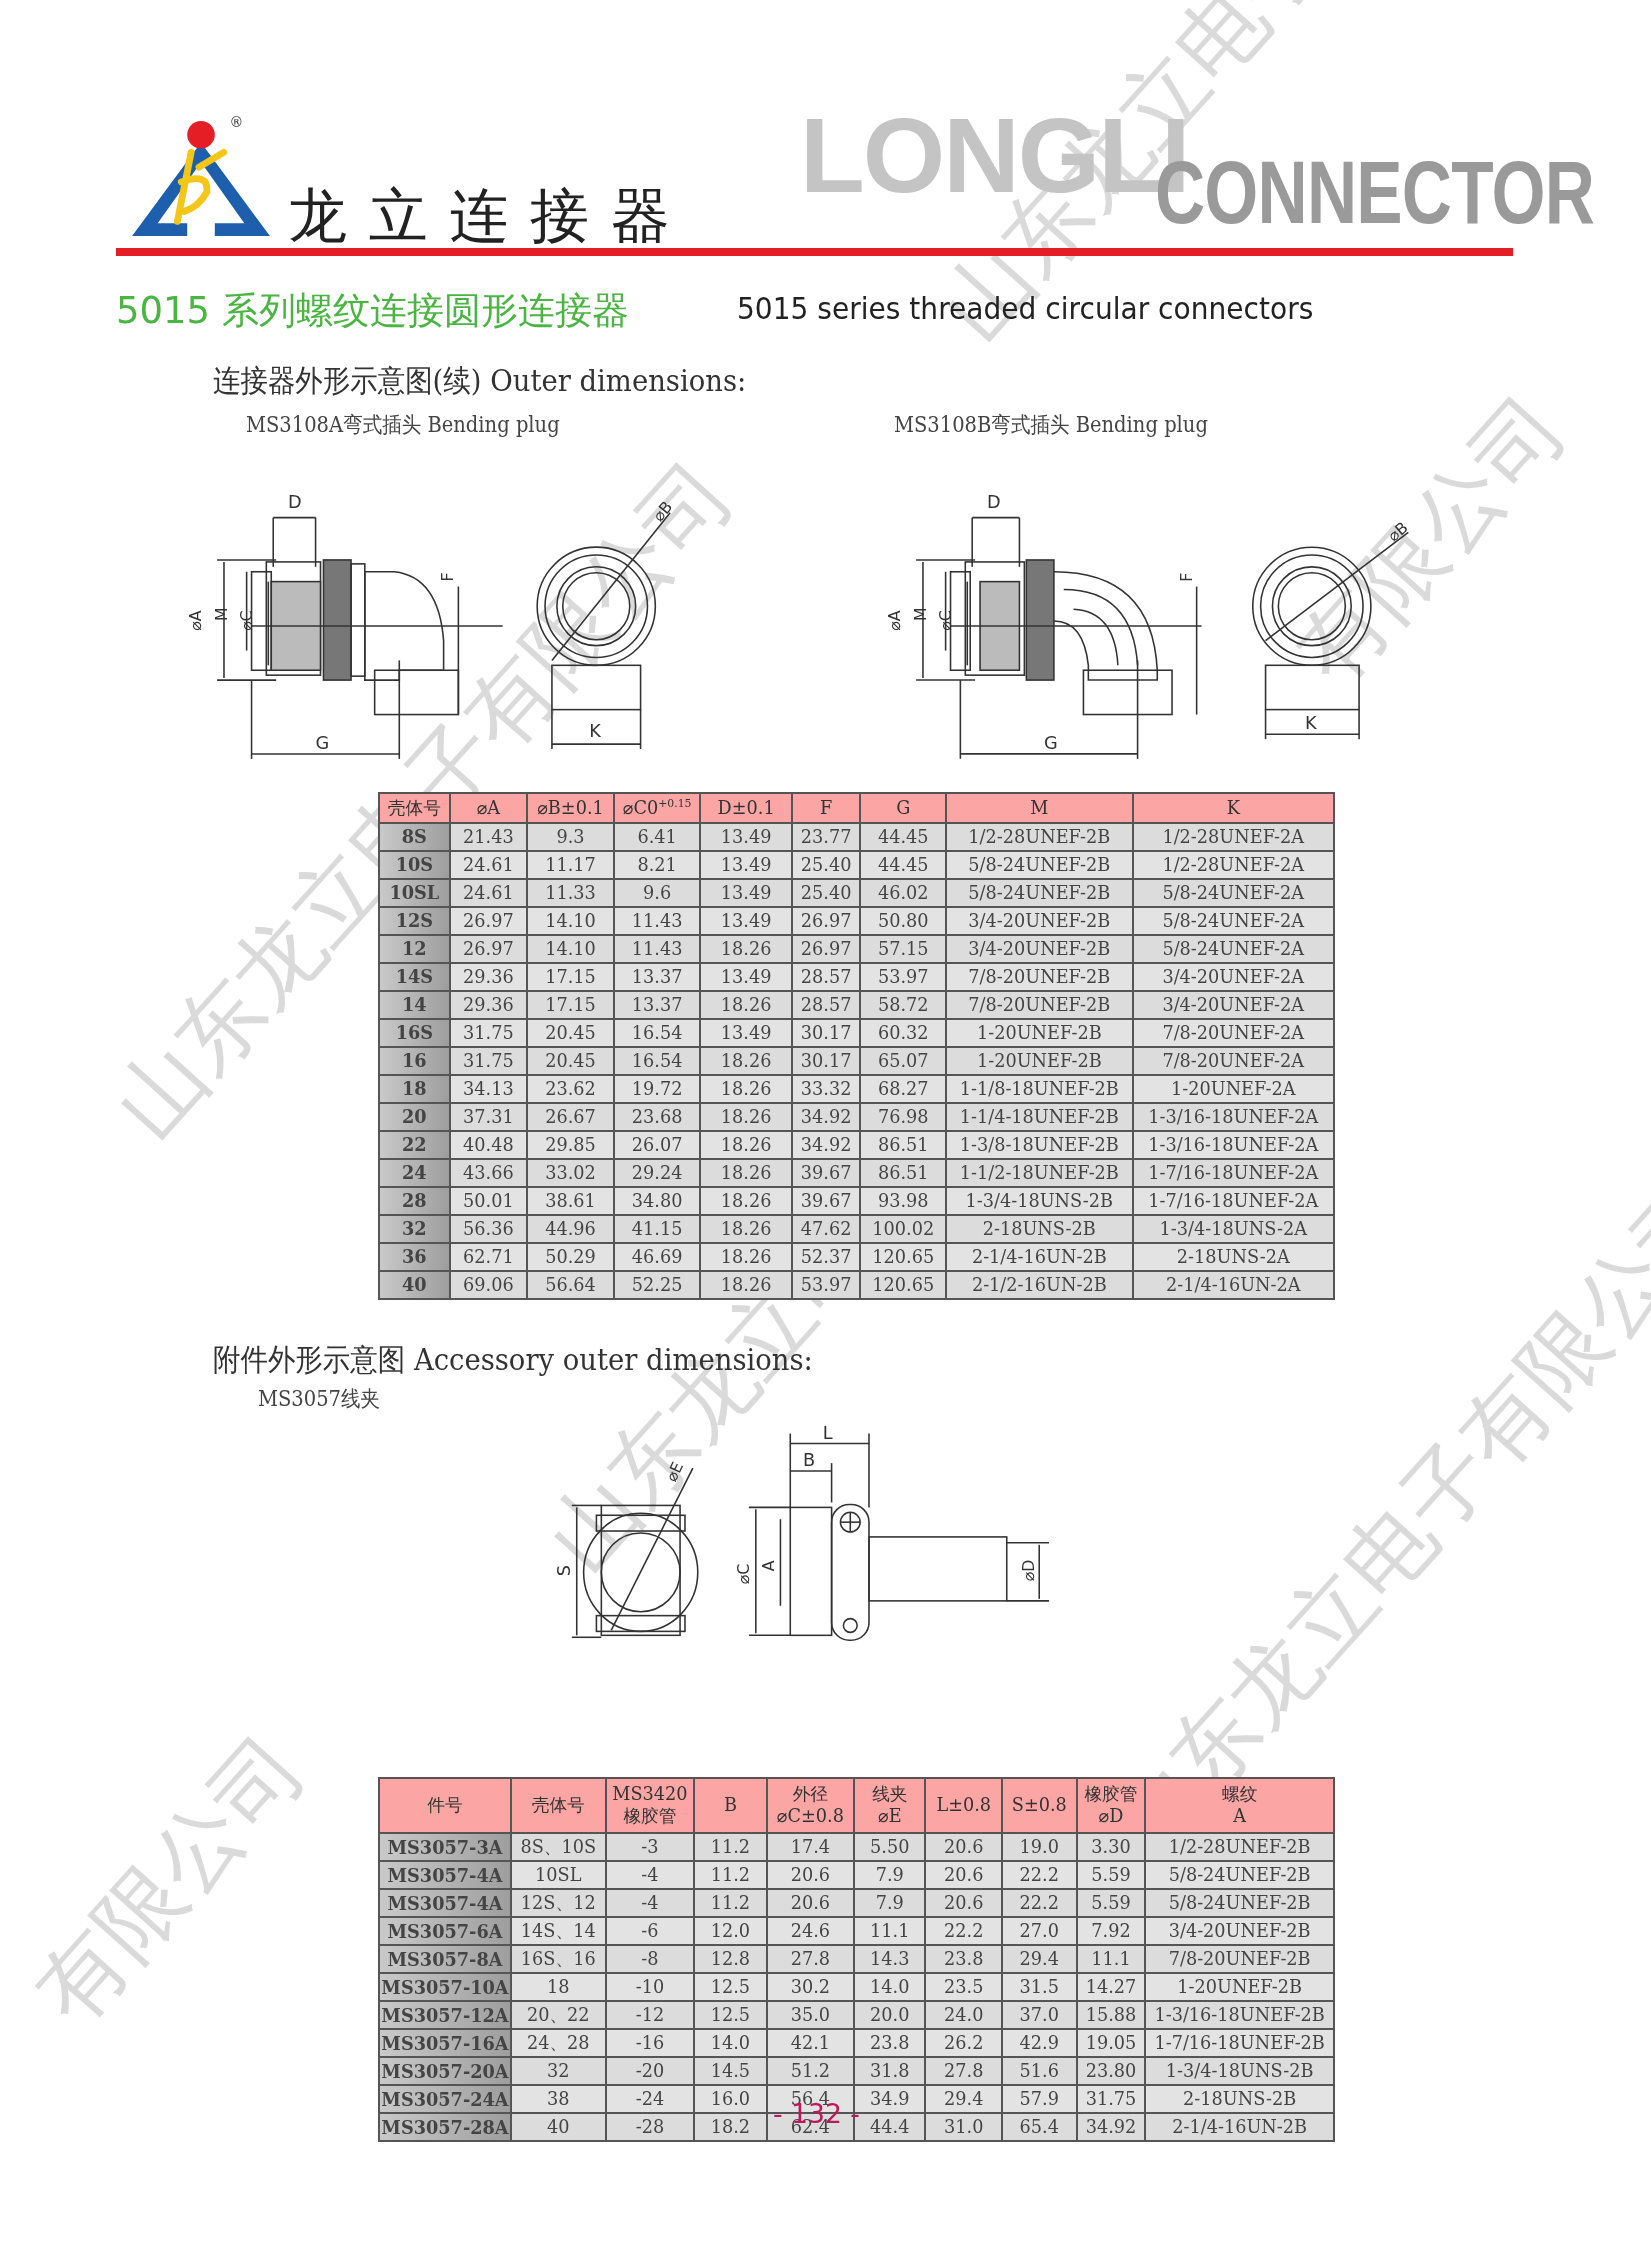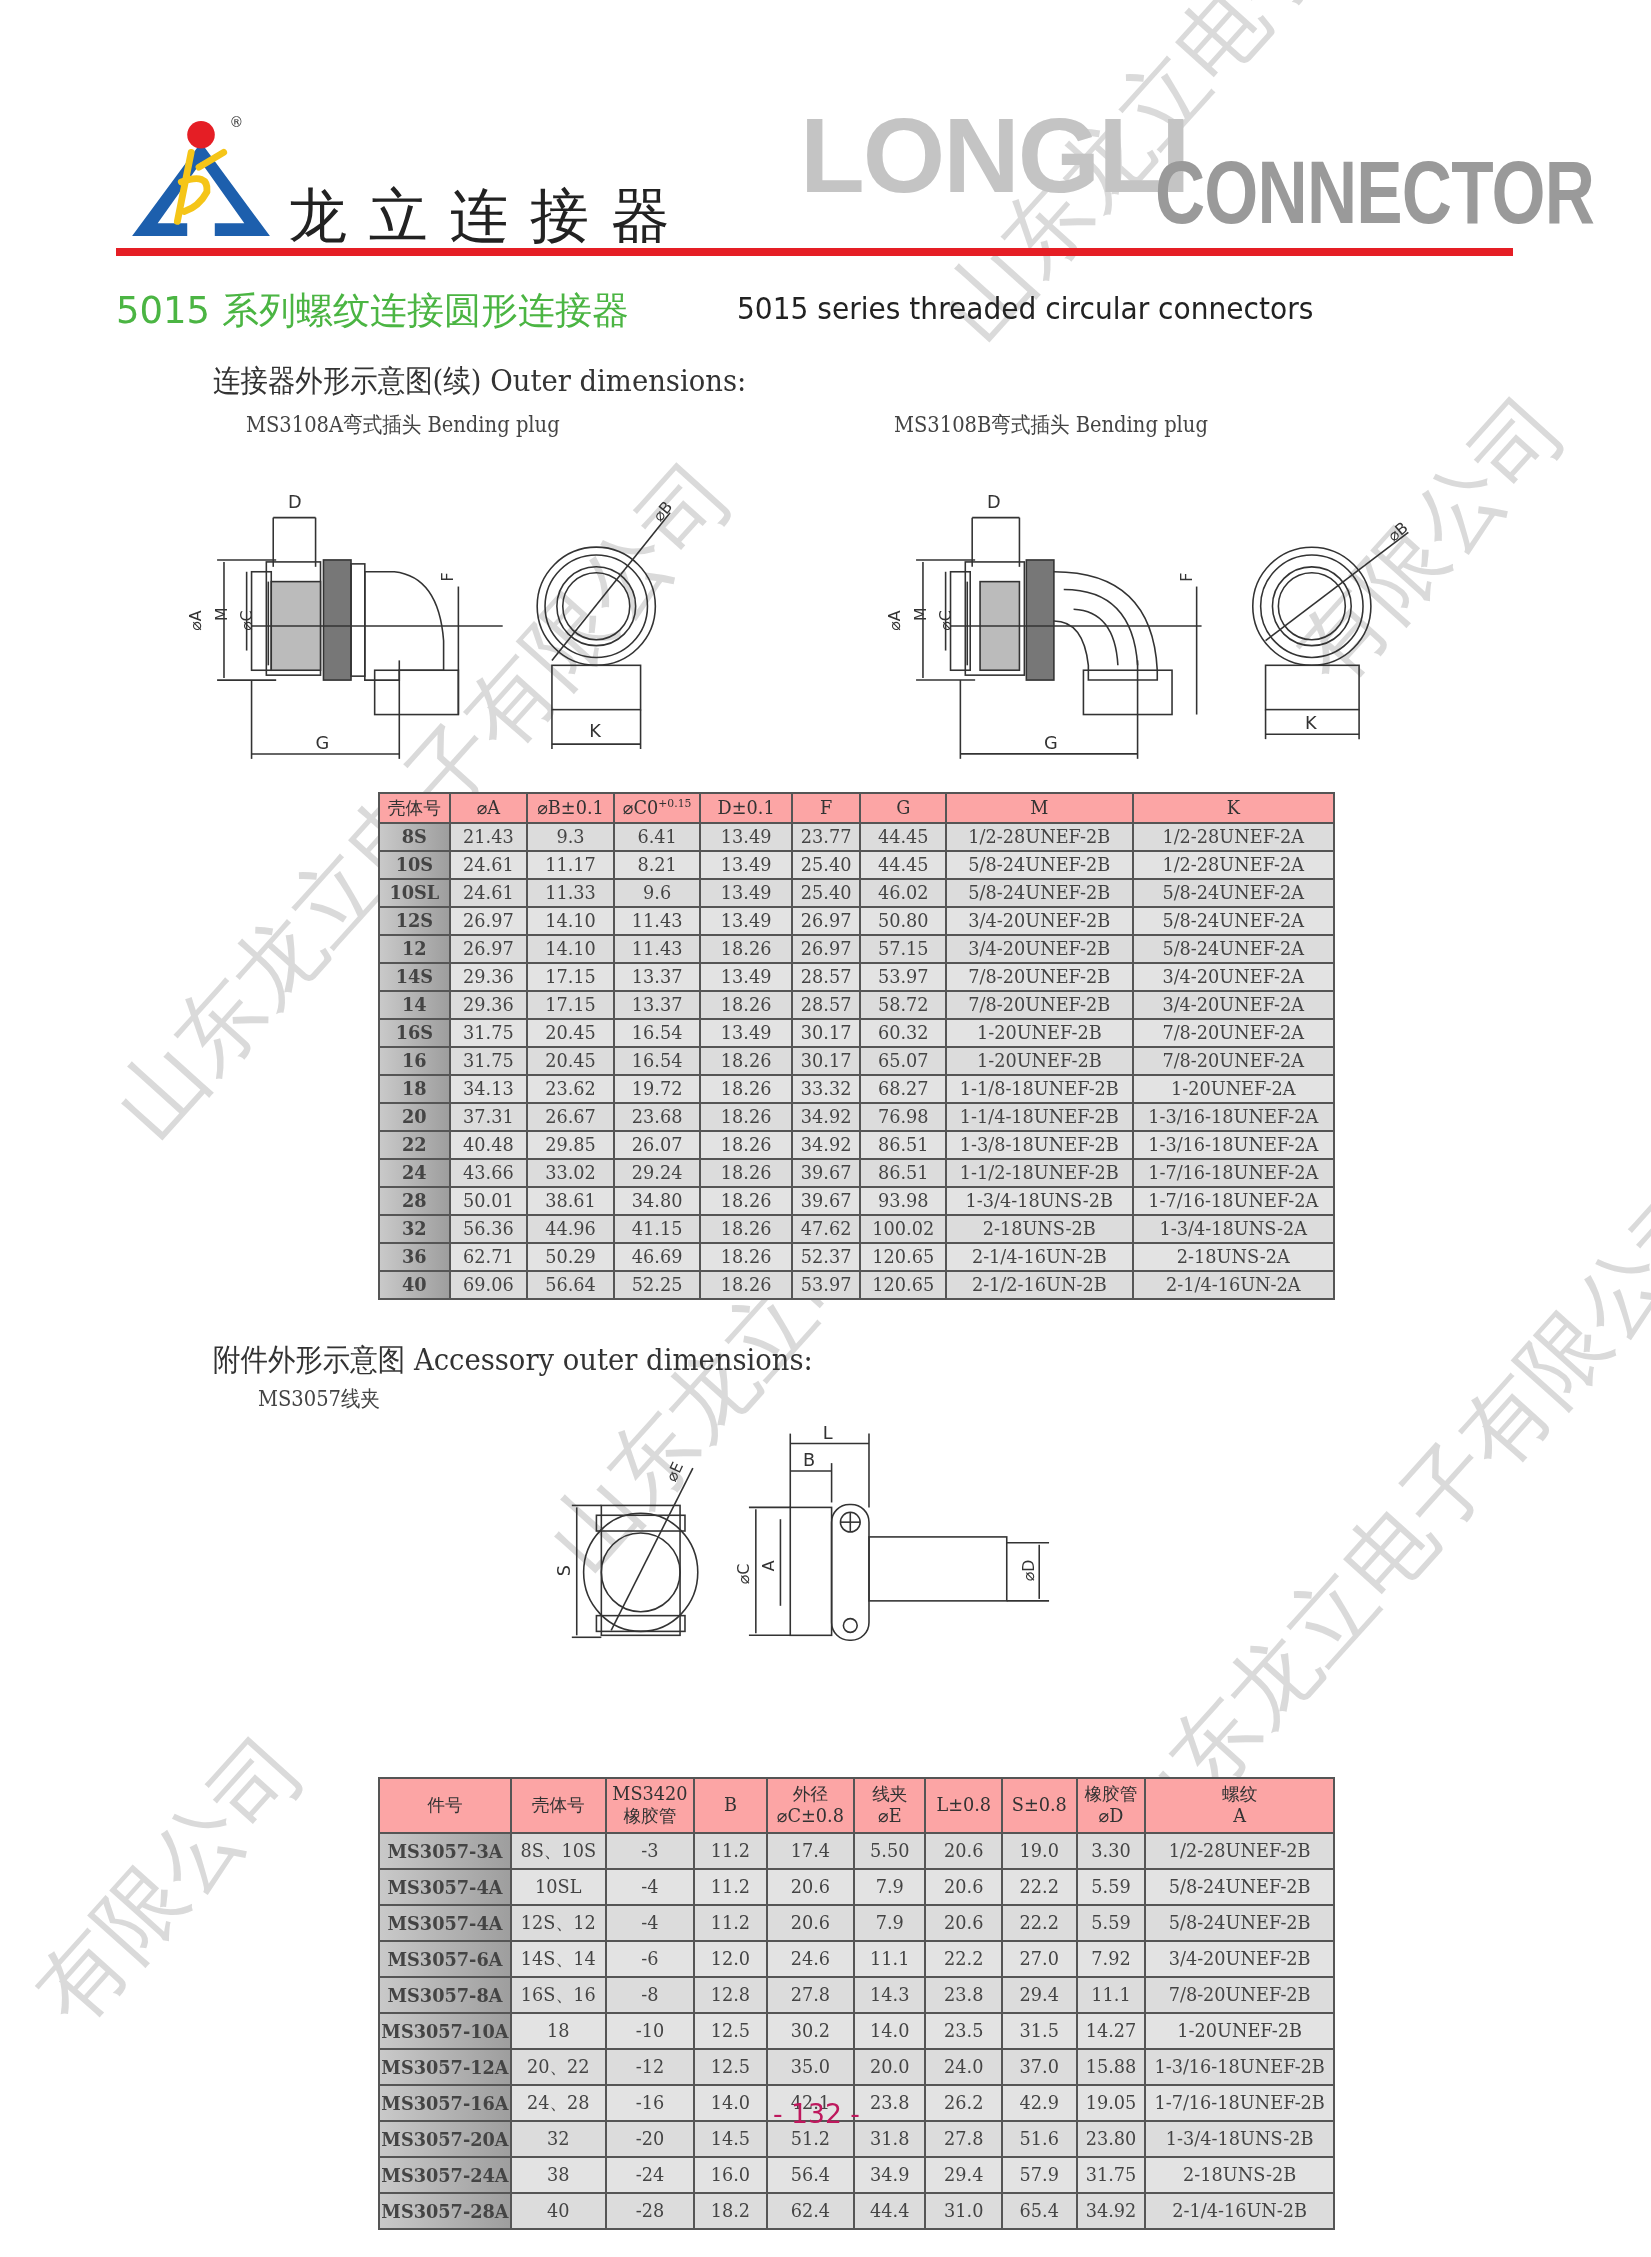--- a/index.html
+++ b/index.html
@@ -17,21 +17,21 @@
   .sub-title{font-size:21.7px;color:#444;transform:scaleX(0.9);transform-origin:left top;}
   
   table.spec{position:absolute;border-collapse:collapse;font-family:"DejaVu Serif",serif;font-size:17.7px;color:#444;}
   table.spec td, table.spec th{border:2px solid #555;text-align:center;padding:0;white-space:nowrap;}
   table.spec th{background:#fca5a5;font-weight:normal;color:#333;}
   table.spec td{background:#e3e3e3;}
   table.spec tr:nth-child(odd) td{background:#dcdcdc;}
   table.spec td.first{background:linear-gradient(90deg,#c9c9c9,#9e9e9e) !important;font-weight:bold;}
   #t1 tr{height:28px;}
   #t1 th{height:27.6px;}
-  #t2 tr.data{height:36px;}
+  #t2 tr.data{height:28px;}
   #t2 th{height:53px;line-height:1.2;font-size:17.7px;}
   .sup{font-size:10.8px;vertical-align:super;}
   .pagenum{left:773px;top:2098px;font-family:"DejaVu Sans",sans-serif;font-size:26.6px;color:#be185d;}
   .wm{position:absolute;font-family:"DejaVu Sans",sans-serif;font-size:87px;color:rgba(150,150,150,0.35);white-space:nowrap;transform-origin:left top;pointer-events:none;}
   svg text{font-family:"DejaVu Sans",sans-serif;}
 </style>
 </head>
 <body>
 
 <div class="wm" style="left:916px;top:286px;transform:rotate(-48deg);">山东龙立电子有限公司</div>

